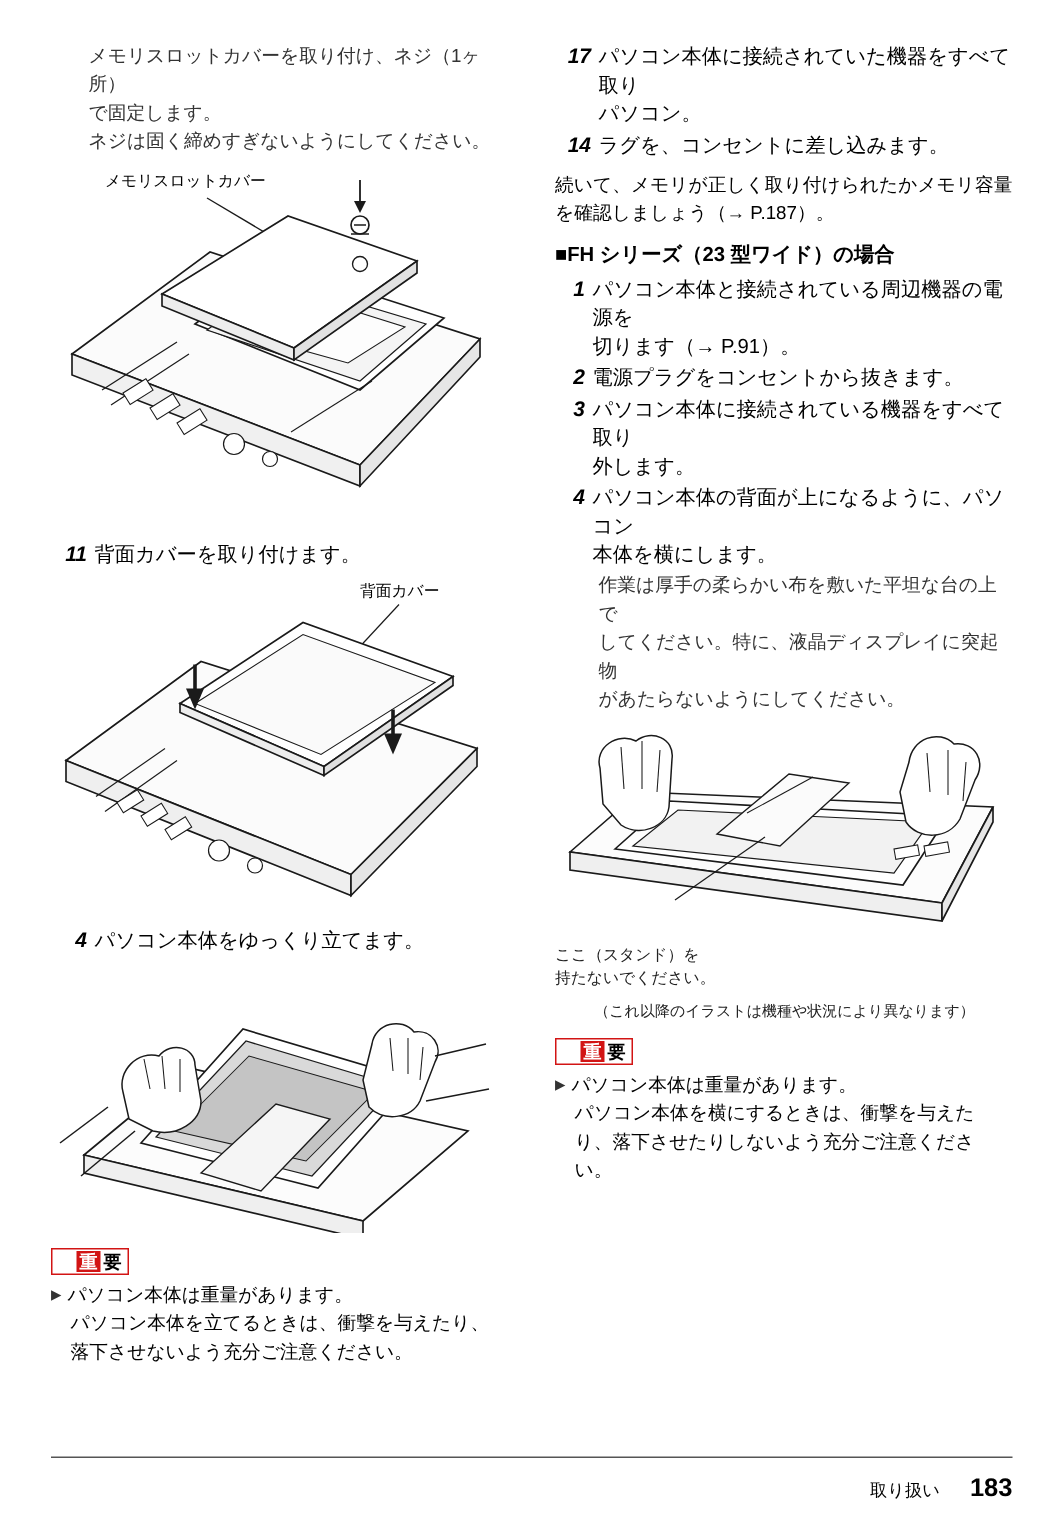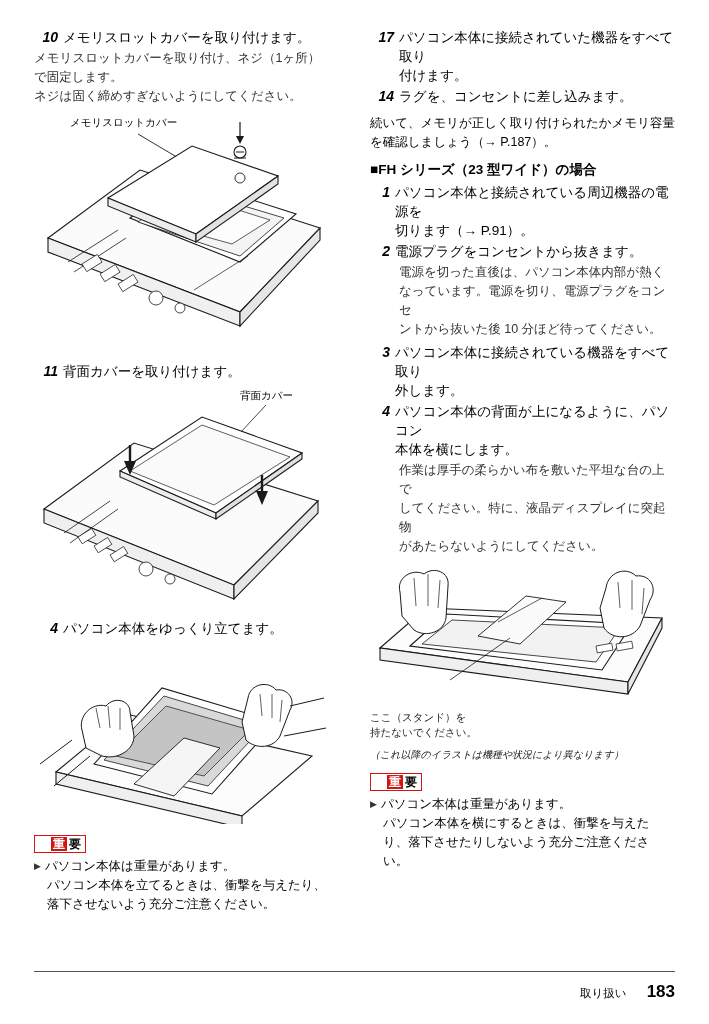--- a/index.html
+++ b/index.html
@@ -43,20 +43,21 @@
   .step-num.wide { min-width: 24px; }
   .step-title {
     font-size: 13.5px;
     line-height: 19px;
     flex: 1 1 auto;
   }
   .step-body {
     font-size: 12.5px;
     line-height: 19px;
     color: #333;
+    margin-left: 25px;
     margin-bottom: 4px;
   }
   .step-body.indent-r { margin-left: 29px; }
   .plain-para {
     font-size: 12.5px;
     line-height: 19px;
     margin: 8px 0 8px 0;
   }
   .section-head {
     font-size: 13.5px;
@@ -146,24 +147,20 @@
 
   svg { display: block; }
 </style>
 </head>
 <body>
 
 <div class="page">
 
   <div class="col col-left">
 
-    <div class="step">
-      <div class="step-num wide">10</div>
-      <div class="step-title">メモリスロットカバーを取り付けます。</div>
-    </div>
     <div class="step-body">
       <div>メモリスロットカバーを取り付け、ネジ（1ヶ所）</div>
       <div>で固定します。</div>
       <div>ネジは固く締めすぎないようにしてください。</div>
     </div>
 
     <div class="figure">
       <div style="position:absolute; left:36px; top:4px; font-size:10.5px;">メモリスロットカバー</div>
       <svg width="300" height="240" viewBox="0 0 300 240">
         <g fill="none" stroke="#1a1a1a" stroke-width="1.1">
@@ -290,21 +287,21 @@
     </div>
 
   </div>
 
   <div class="col col-right">
 
     <div class="step">
       <div class="step-num wide">17</div>
       <div class="step-title">
         <div>パソコン本体に接続されていた機器をすべて取り</div>
-        <div>付けます。</div>
+        <div>パソコン。</div>
       </div>
     </div>
 
     <div class="step">
       <div class="step-num wide">14</div>
       <div class="step-title">
         <div>ラグを、コンセントに差し込みます。</div>
       </div>
     </div>
 
@@ -319,25 +316,20 @@
       <div class="step-num">1</div>
       <div class="step-title">
         <div>パソコン本体と接続されている周辺機器の電源を</div>
         <div>切ります（→ P.91）。</div>
       </div>
     </div>
 
     <div class="step">
       <div class="step-num">2</div>
       <div class="step-title">電源プラグをコンセントから抜きます。</div>
-    </div>
-    <div class="step-body indent-r">
-      <div>電源を切った直後は、パソコン本体内部が熱く</div>
-      <div>なっています。電源を切り、電源プラグをコンセ</div>
-      <div>ントから抜いた後 10 分ほど待ってください。</div>
     </div>
 
     <div class="step">
       <div class="step-num">3</div>
       <div class="step-title">
         <div>パソコン本体に接続されている機器をすべて取り</div>
         <div>外します。</div>
       </div>
     </div>
 
@@ -380,21 +372,21 @@
           <rect x="226" y="84" width="16" height="7" transform="rotate(-10 226 84)" fill="#fff" stroke-width="0.7"></rect>
           <rect x="246" y="82" width="16" height="7" transform="rotate(-10 246 82)" fill="#fff" stroke-width="0.7"></rect>
 
           <path d="M140 76 L80 118" stroke-width="0.8"></path>
         </g>
       </svg>
       <div class="fig-caption" style="margin-top:-2px;">
         <div>ここ（スタンド）を</div>
         <div>持たないでください。</div>
       </div>
-      <div class="fig-caption-small" style="margin-top:8px; font-style:italic;">（これ以降のイラストは機種や状況により異なります）</div>
+      <div class="fig-caption-small" style="margin-top:8px; text-align:center;">（これ以降のイラストは機種や状況により異なります）</div>
     </div>
 
     <div style="margin-top:8px;">
       <div class="important-mark"><span class="jyu">重</span><span class="you">要</span></div>
       <div class="important-body">
         <div class="bullet-row">
           <span class="bullet-tri">▶</span>
           <span>パソコン本体は重量があります。</span>
         </div>
         <div class="sub-indent">パソコン本体を横にするときは、衝撃を与えた</div>

